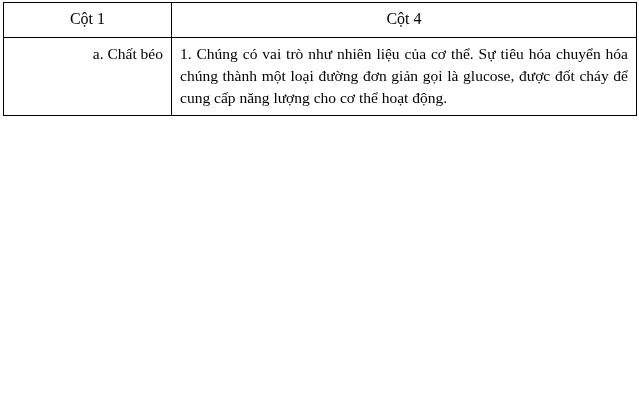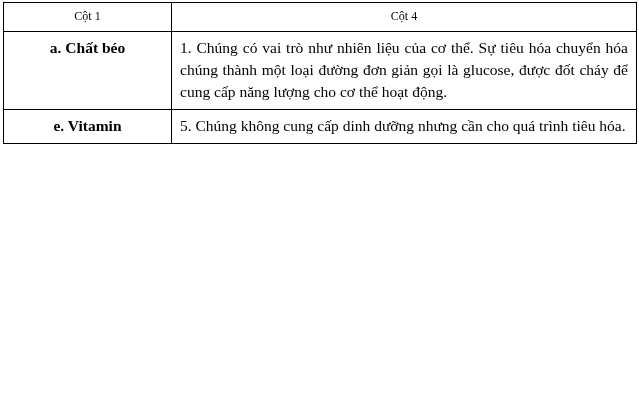--- a/index.html
+++ b/index.html
@@ -31,29 +31,28 @@
   table.match-table td {
     border: 1px solid #000000;
     vertical-align: top;
     padding: 5px 8px 6px 8px;
     font-size: 15.5px;
     line-height: 1.42;
   }
   table.match-table th {
     text-align: center;
     font-weight: normal;
-    font-size: 12px;
+    font-size: 16px;
     padding-bottom: 6px;
   }
   col.col-left { width: 168px; }
   col.col-right { width: 465px; }
   td.left-cell {
-    text-align: center;
+    text-align: right;
     white-space: nowrap;
-    font-weight: bold;
   }
   td.right-cell {
     text-align: justify;
     text-justify: inter-word;
     margin-top: 25px;
   }
   .hdr-left, .hdr-right {
     display: block;
   }
 </style>
@@ -74,19 +73,15 @@
         <th>
           <span class="hdr-right">Cột 4</span>
         </th>
       </tr>
     </thead>
     <tbody>
       <tr>
         <td class="left-cell">a. Chất béo</td>
         <td class="right-cell">1. Chúng có vai trò như nhiên liệu của cơ thể. Sự tiêu hóa chuyển hóa chúng thành một loại đường đơn giản gọi là glucose, được đốt cháy để cung cấp năng lượng cho cơ thể hoạt động.</td>
       </tr>
-      <tr>
-        <td class="left-cell">e. Vitamin</td>
-        <td class="right-cell">5. Chúng không cung cấp dinh dưỡng nhưng cần cho quá trình tiêu hóa.</td>
-      </tr>
     </tbody>
   </table>
 </div>
 
 </body></html>

